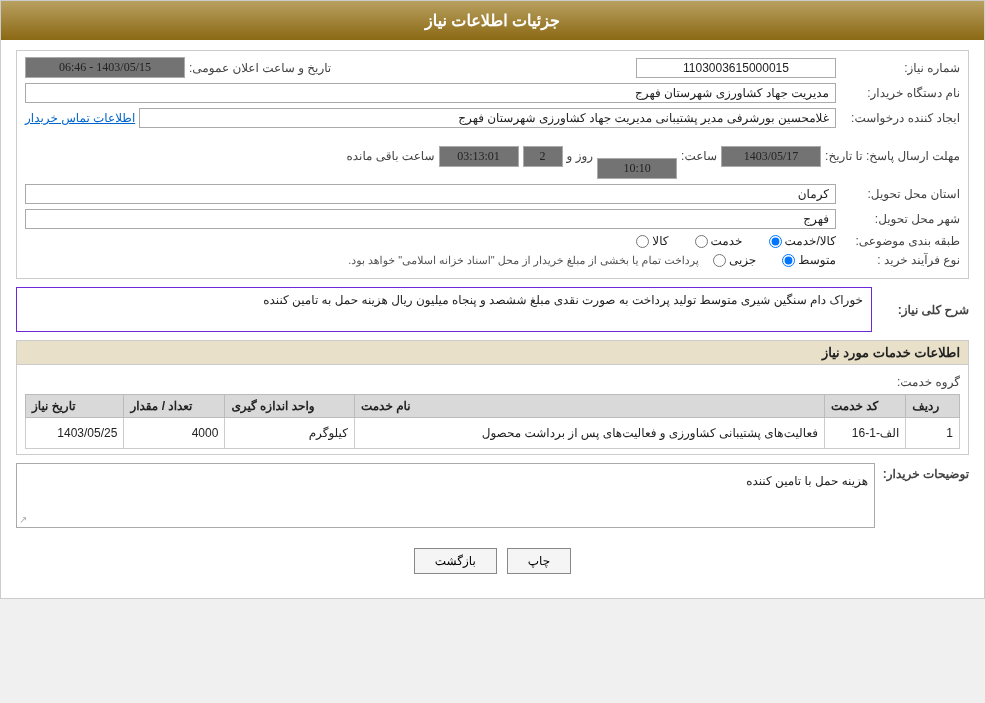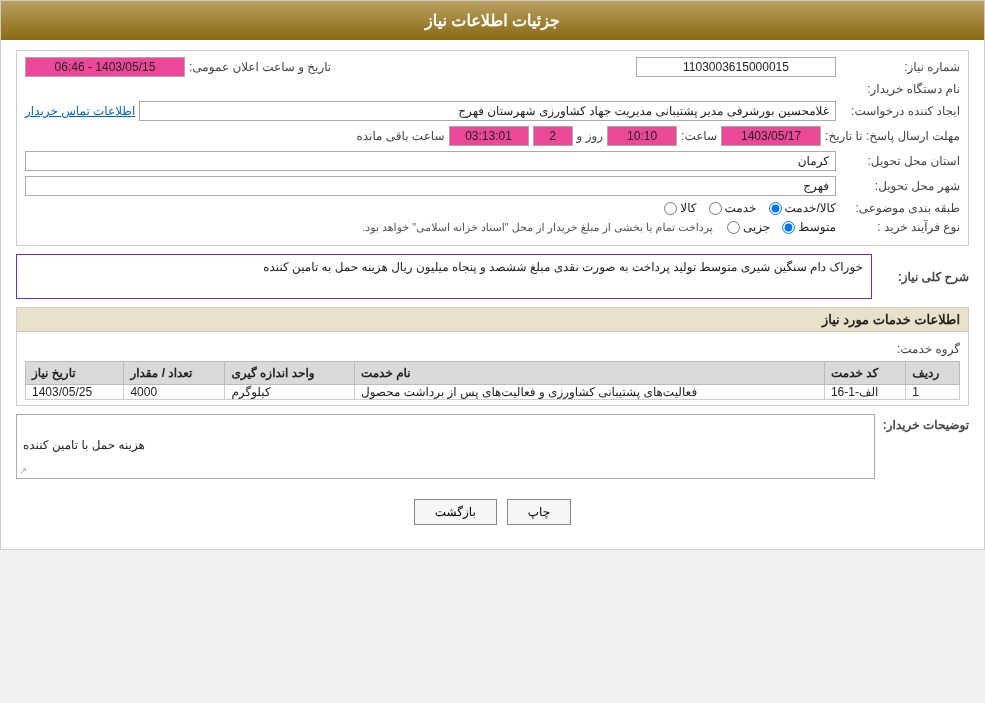--- a/index.html
+++ b/index.html
@@ -53,34 +53,35 @@
     .value-box {
       border: 1px solid #aaa;
       background: #fff;
       padding: 2px 6px;
       min-height: 20px;
       flex: 1;
       text-align: right;
     }
     .value-box-fixed {
       border: 1px solid #aaa;
-      background: #ec4899;
+      background: #737373;
       padding: 2px 6px;
       min-height: 20px;
       text-align: center;
+      font-family: Liberation Serif, serif;
     }
     .link-blue {
       color: #0066cc;
       text-decoration: underline;
       cursor: pointer;
     }
     .radio-group {
       display: flex;
       align-items: center;
-      gap: 12px;
+      gap: 26px;
       flex-direction: row-reverse;
     }
     .radio-item {
       display: flex;
       align-items: center;
       gap: 3px;
     }
     .section-title {
       background: #e8e0c8;
       padding: 4px 8px;
@@ -100,22 +101,22 @@
     }
     table th {
       background: #d9d9d9;
       border: 1px solid #bbb;
       padding: 4px 6px;
       text-align: left;
       font-weight: bold;
     }
     table td {
       border: 1px solid #ccc;
-      padding: 0 6px;
-      text-align: left;
+      padding: 8px 6px;
+      text-align: right;
     }
     .footer-buttons {
       text-align: center;
       padding: 10px 0 14px;
       display: flex;
       justify-content: center;
       gap: 10px;
     }
     .btn {
       padding: 5px 20px;
@@ -149,33 +150,34 @@
       <div class="row">
         <span class="label">شماره نیاز:</span>
         <div class="value-box" style="max-width:200px; text-align:center;">1103003615000015</div>
         <span style="flex:1;"></span>
         <span class="label-sm">تاریخ و ساعت اعلان عمومی:</span>
         <div class="value-box-fixed" style="width:160px;">1403/05/15 - 06:46</div>
       </div>
 
       <div class="row">
         <span class="label">نام دستگاه خریدار:</span>
+        <div class="value-box">مدیریت جهاد کشاورزی شهرستان فهرج</div>
       </div>
 
       <div class="row">
         <span class="label">ایجاد کننده درخواست:</span>
         <div class="value-box">غلامحسین بورشرفی مدیر پشتیبانی مدیریت جهاد کشاورزی شهرستان فهرج</div>
         <span class="link-blue">اطلاعات تماس خریدار</span>
       </div>
 
       <div class="row">
         <span class="label">مهلت ارسال پاسخ: تا تاریخ:</span>
         <div class="value-box-fixed" style="width:100px;">1403/05/17</div>
         <span class="label-sm">ساعت:</span>
-        <div class="value-box-fixed" style="width:70px;">10:10</div>
+        <div class="value-box-fixed" style="width:80px;margin-top:25px;">10:10</div>
         <span class="label-sm">روز و</span>
         <div class="value-box-fixed" style="width:40px;">2</div>
         <div class="value-box-fixed" style="width:80px;">03:13:01</div>
         <span class="label-sm">ساعت باقی مانده</span>
       </div>
 
       <div class="row">
         <span class="label">استان محل تحویل:</span>
         <div class="value-box">کرمان</div>
       </div>
@@ -250,21 +252,21 @@
                 <td>4000</td>
                 <td>1403/05/25</td>
               </tr>
             </tbody>
         </table>
       </div>
     </div>
 
     <div class="row" style="margin-bottom:10px; align-items:flex-start;">
       <span class="label" style="font-weight:bold; min-width:90px; padding-top:4px;">توضیحات خریدار:</span>
-      <div style="border:1px solid #aaa; background:#fff; flex:1; min-height:65px; padding:23px 6px; text-align:left; direction:rtl; position:relative;">
+      <div style="border:1px solid #aaa; background:#fff; flex:1; min-height:65px; padding:10px 6px; text-align:right; direction:rtl; position:relative;">
         <div>هزینه حمل با تامین کننده</div>
         <div style="position:absolute; bottom:2px; left:2px; color:#aaa; font-size:10px;">↗</div>
       </div>
     </div>
 
     <div class="footer-buttons">
       <button class="btn btn-print">چاپ</button>
       <button class="btn btn-back">بازگشت</button>
     </div>
 

